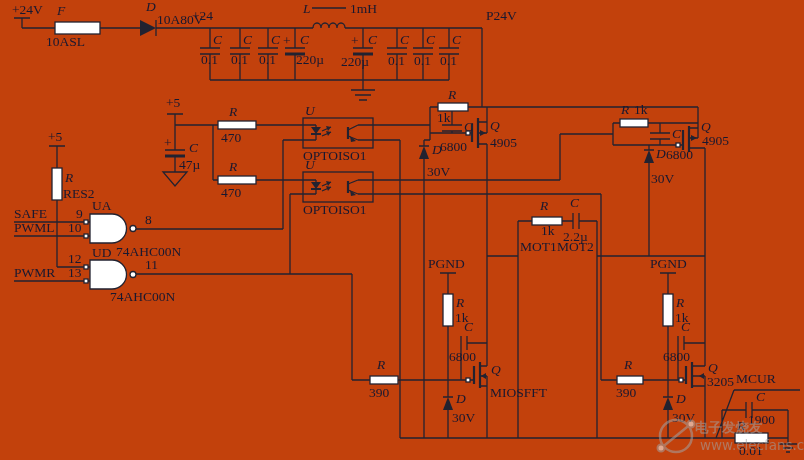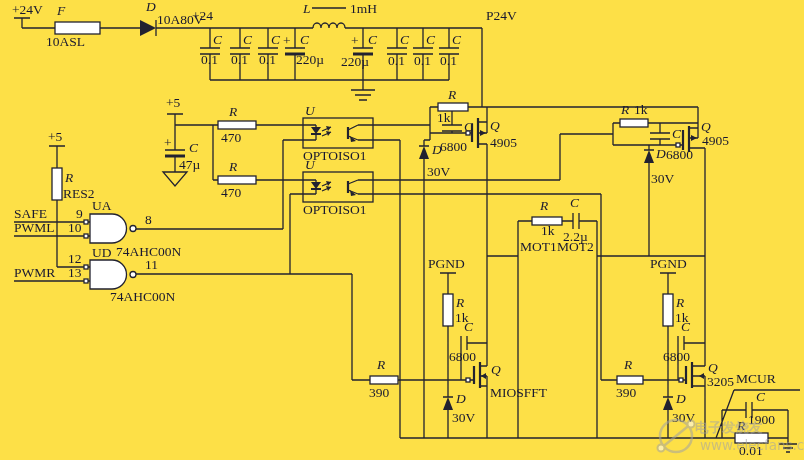--- a/index.html
+++ b/index.html
@@ -1,16 +1,16 @@
 <!DOCTYPE html>
 <html><head>
 <meta charset="utf-8">
 <style>
   html,body{margin:0;padding:0;background:#fff;}
-  .page{position:relative;width:804px;height:460px;background:#fde047;overflow:hidden;}
+  .page{position:relative;width:804px;height:460px;background:#c2410c;overflow:hidden;}
   svg text{font-family:"Liberation Serif","DejaVu Serif",serif;font-size:13.5px;fill:#181830;}
   svg text.it{font-style:italic;}
   .wm text{font-family:"DejaVu Sans",sans-serif;fill:#a3a3a3;}
 </style>
 </head>
 <body>
 
 <div class="page">
 <svg width="804" height="460" viewBox="0 0 804 460" xmlns="http://www.w3.org/2000/svg">
 

